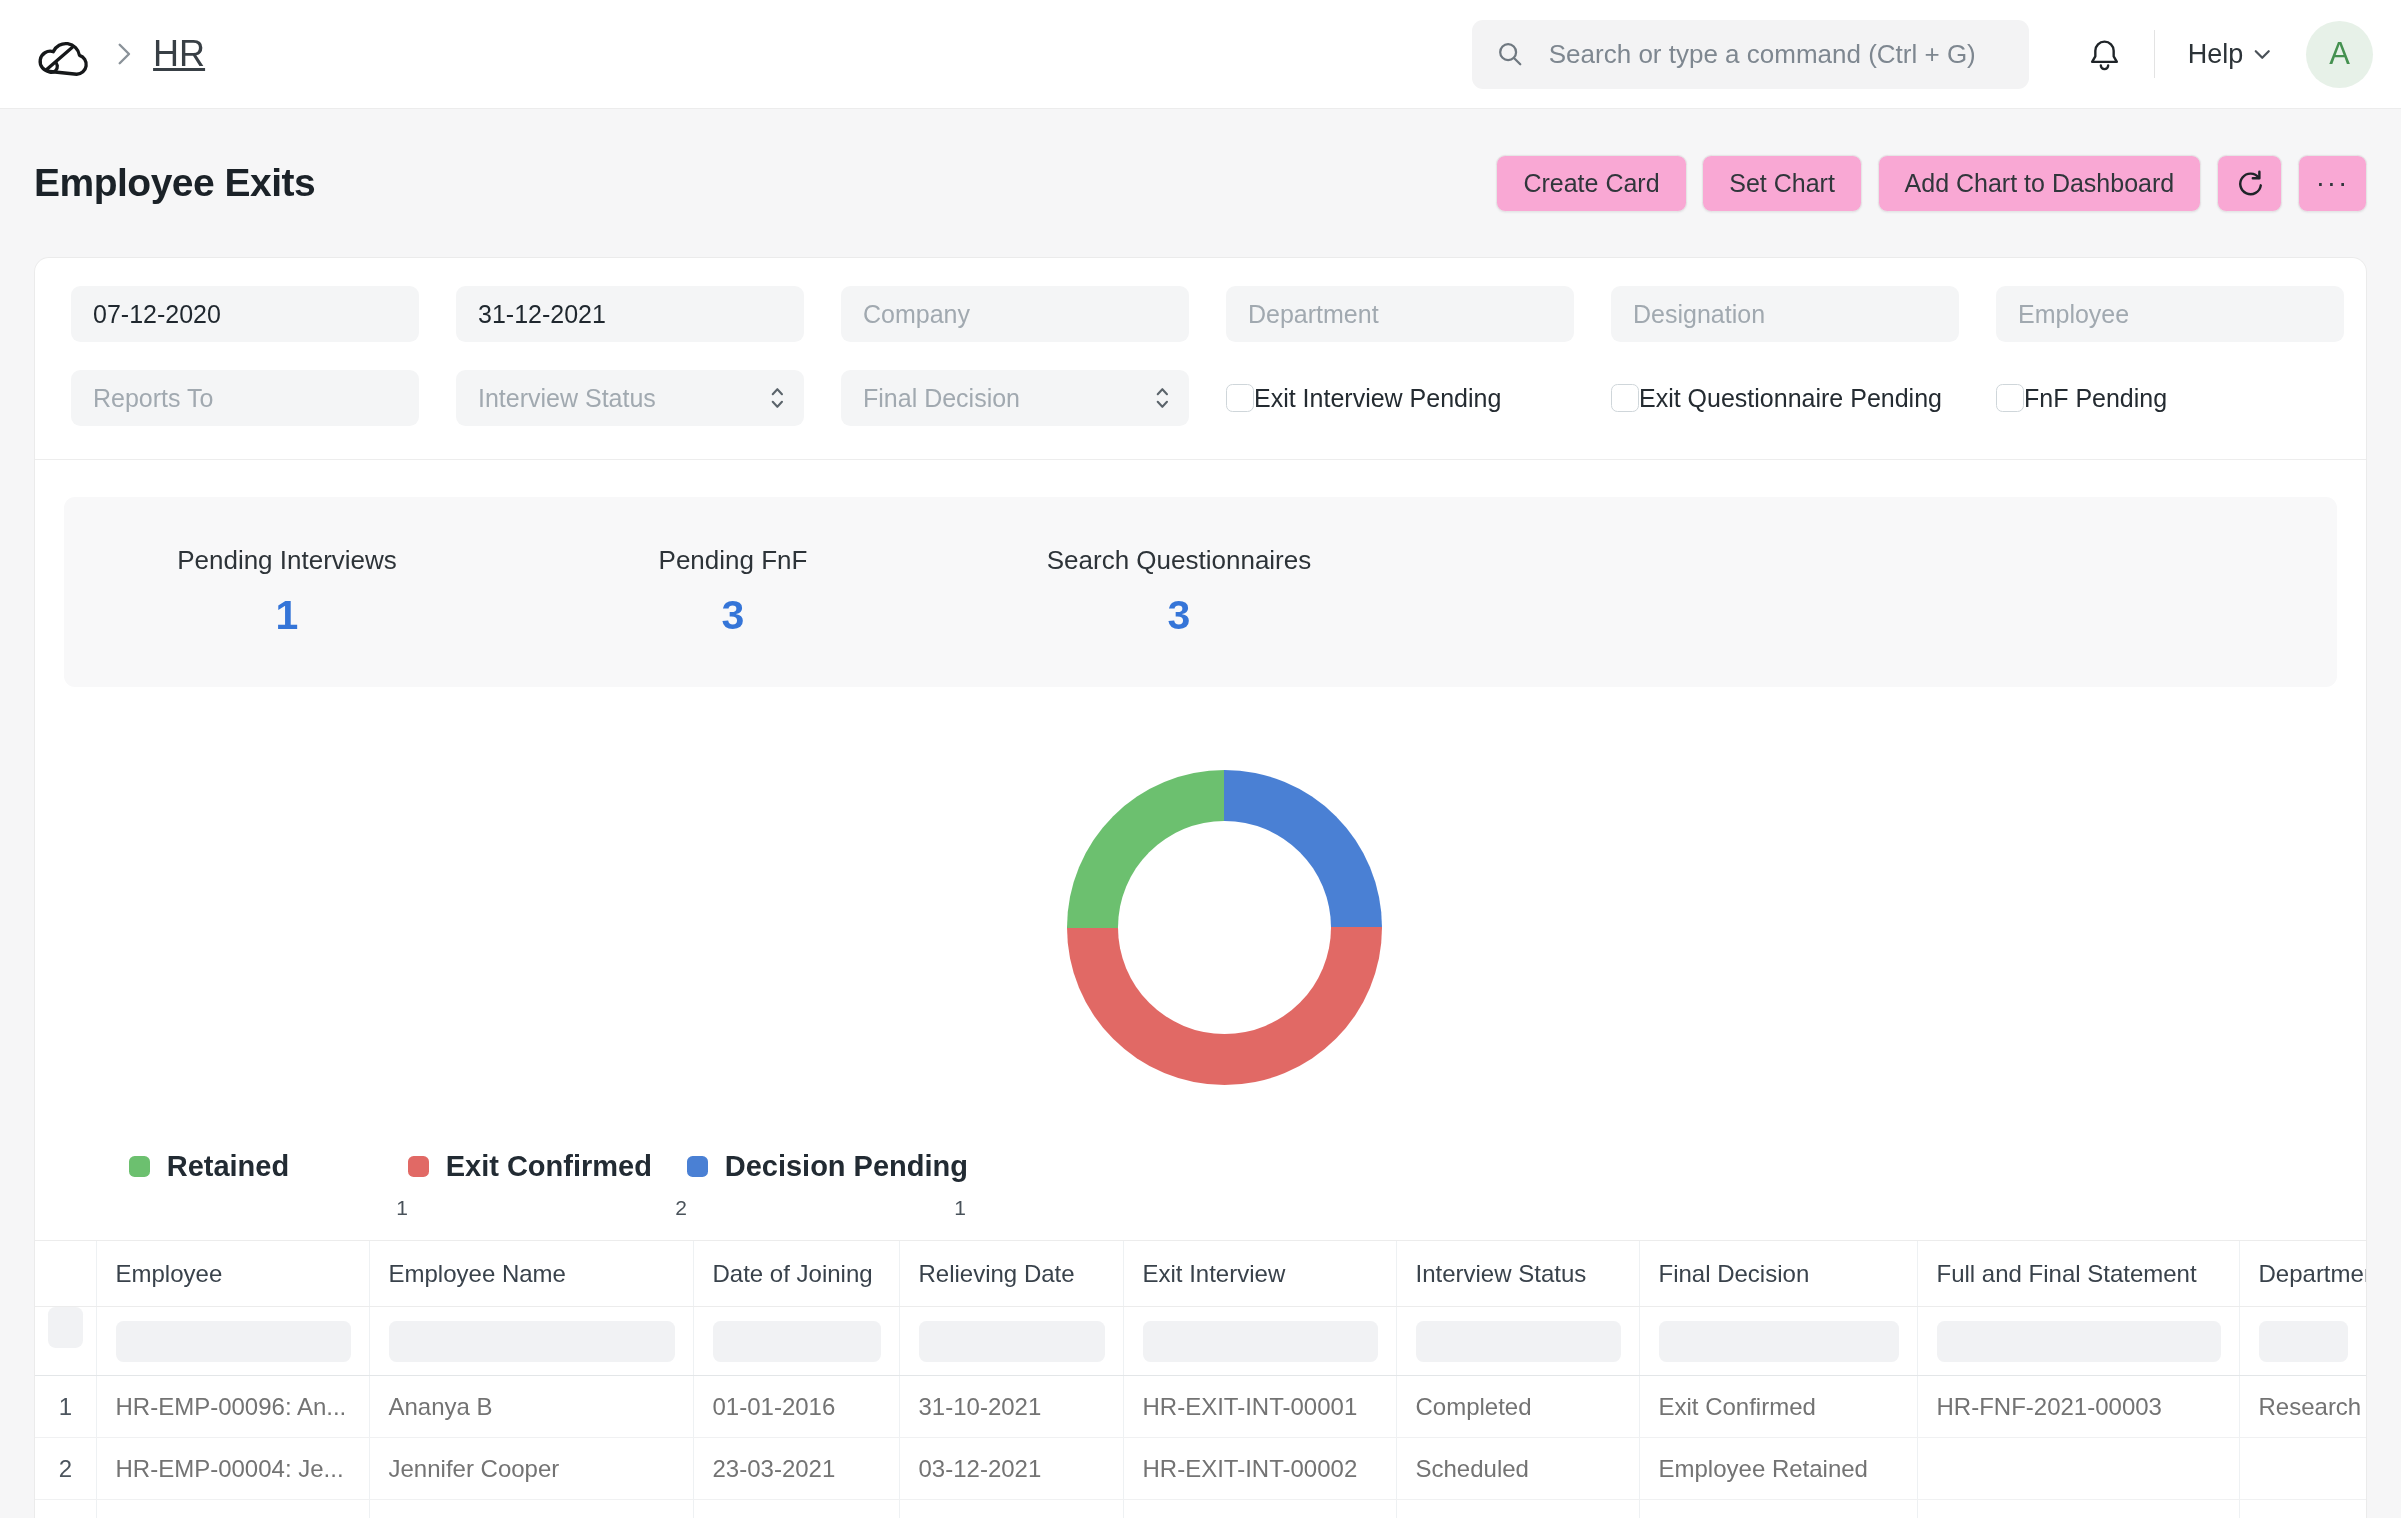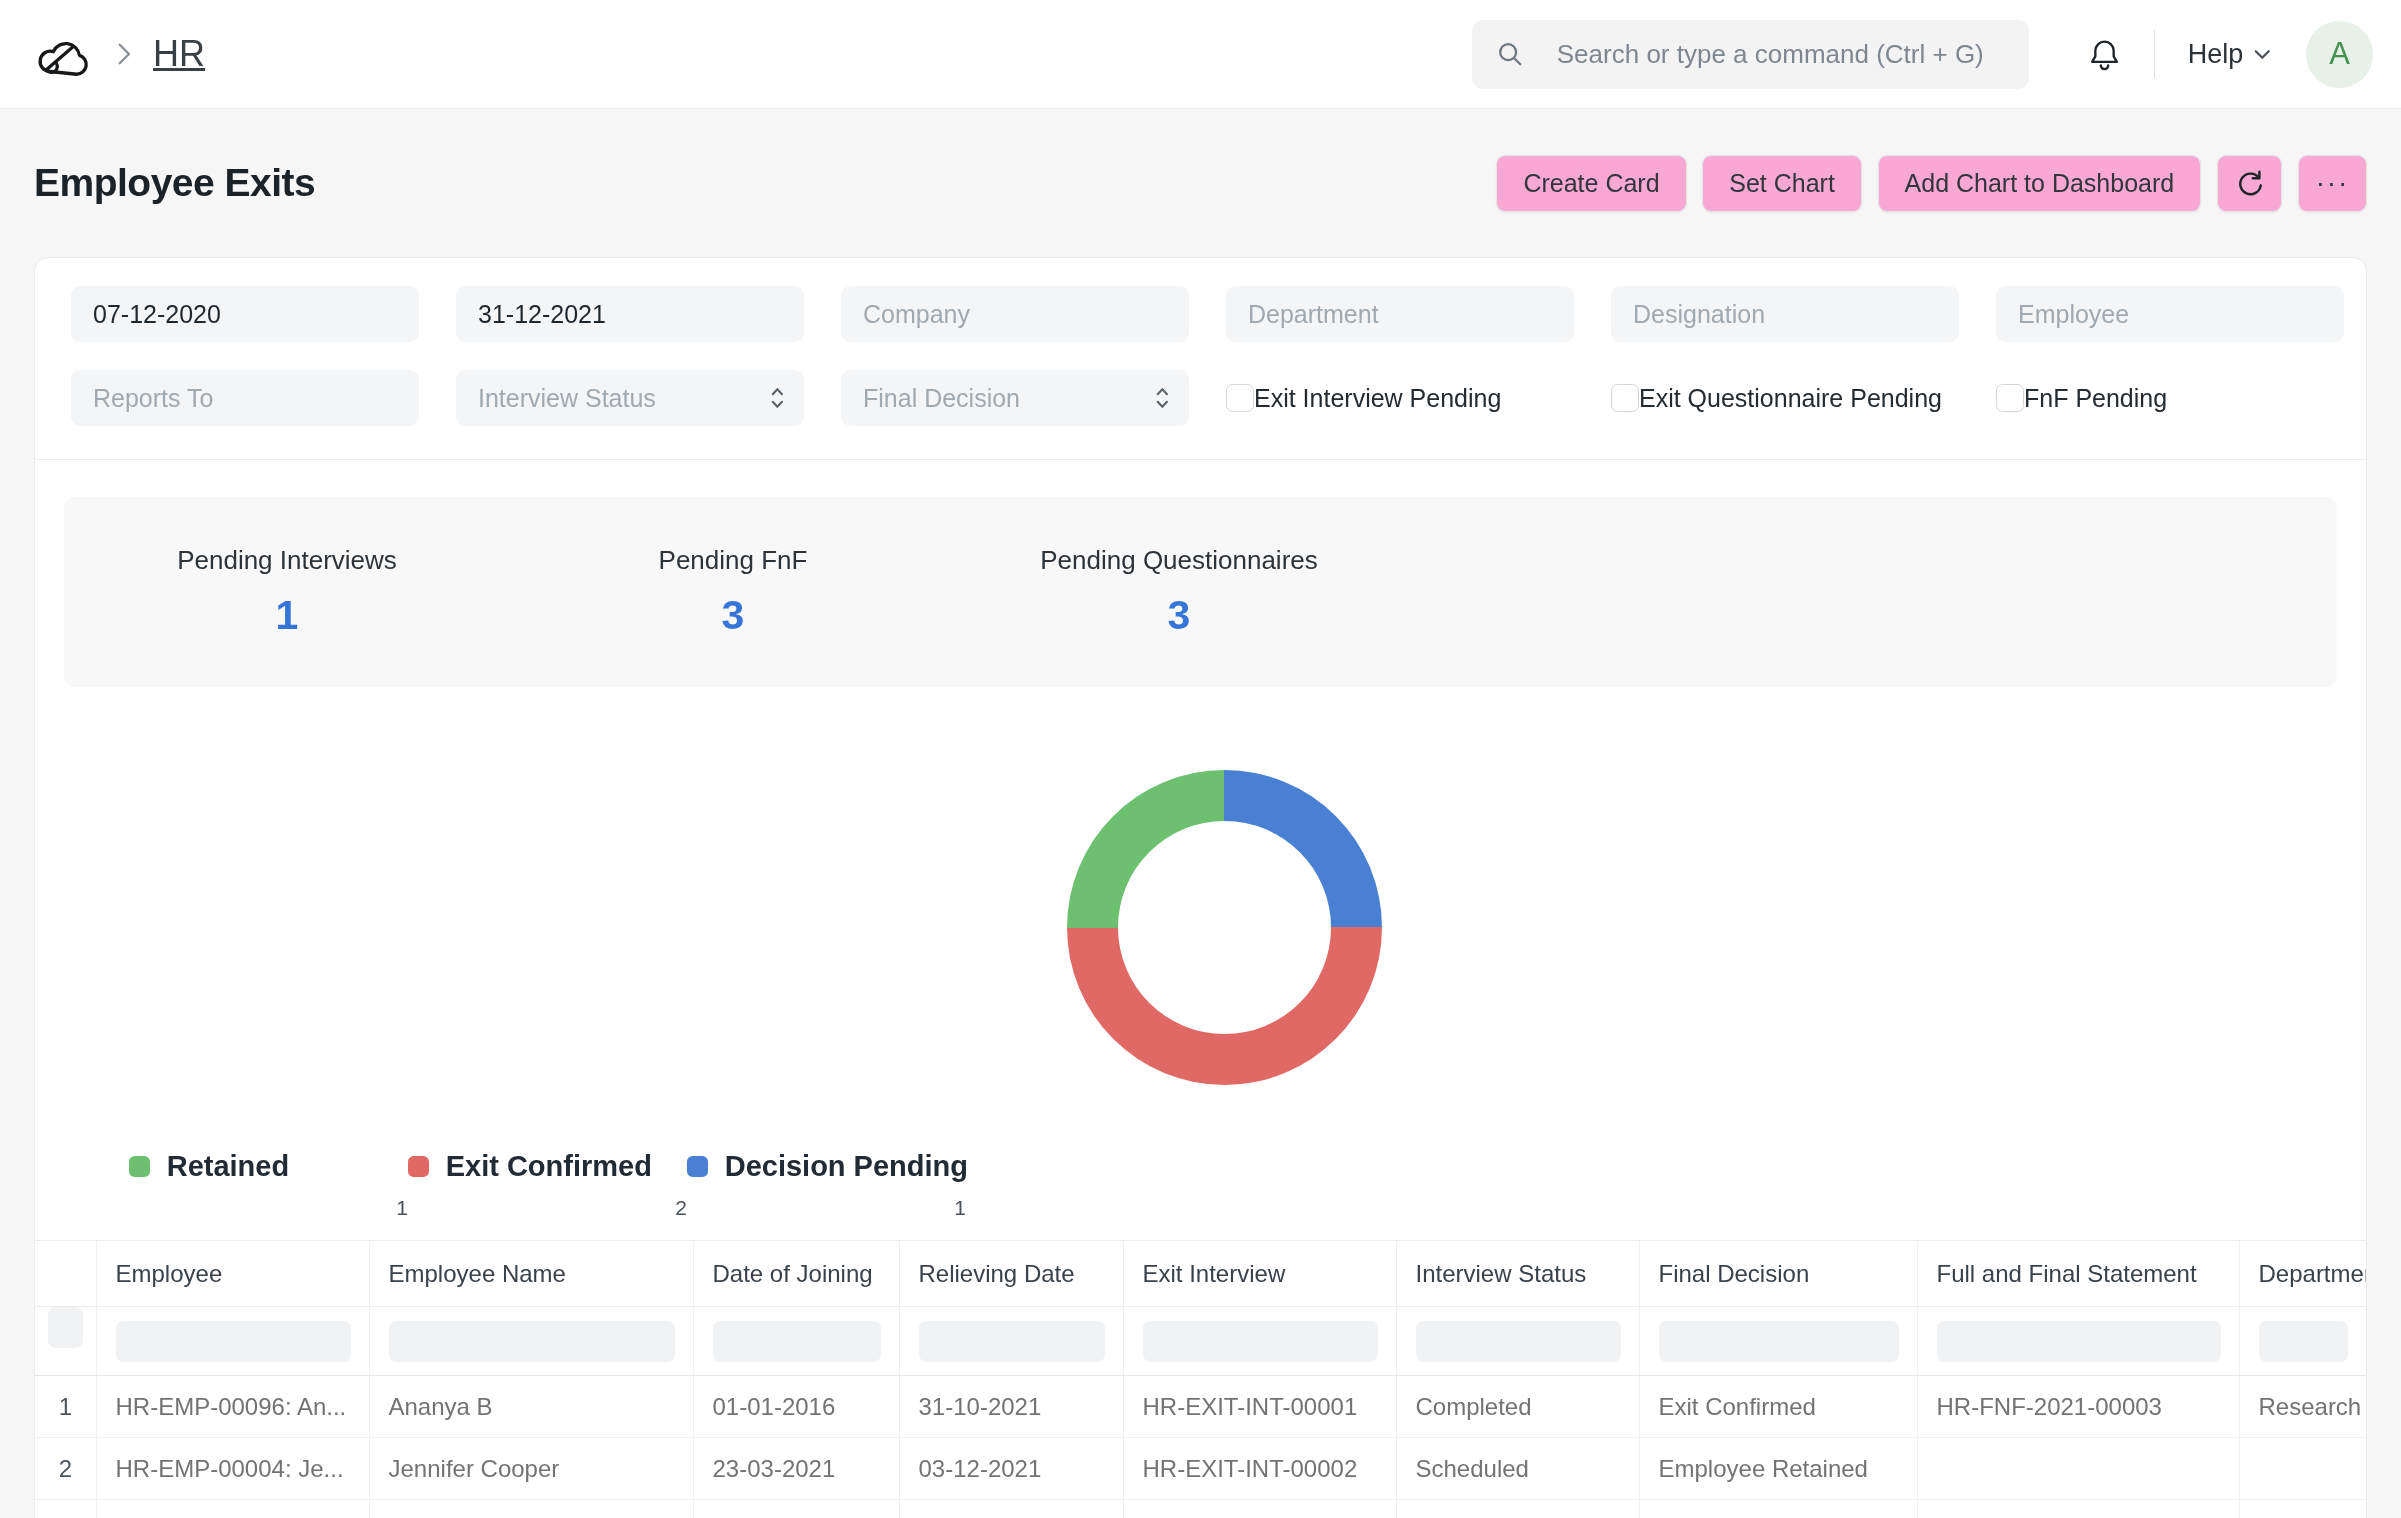--- a/index.html
+++ b/index.html
@@ -14,21 +14,21 @@
     position:absolute; top:0; left:0; right:0; height:109px;
     background:#ffffff; border-bottom:0.9px solid #ececec;
     display:flex; align-items:center; padding:0 28px 0 34px;
   }
   .logo { width:56px; height:52px; display:flex; align-items:center; }
   .crumb-sep { margin:0 20.4px 0 26px; display:flex; align-items:center; }
   .crumb { font-size:36px; color:#383f45;text-decoration:underline; }
   .search {
     margin-left:auto; width:557px; height:69px; background:#f3f3f4;
     border-radius:11px; display:flex; align-items:center; padding:0 24px;
-    color:#7e8790; font-size:26px; gap:33px;
+    color:#7e8790; font-size:26px; gap:25px;
   }
   .search input {
     border:none; background:transparent; outline:none; flex:1;
     font-size:26px; color:#444; font-family:inherit;
   }
   .search input::placeholder { color:#7e8790; }
   .bell { margin-left:59px; display:flex; align-items:center; }
   .nav-divider { width:0.9px; height:48px; background:#e3e3e3; margin:0 33px; }
   .help { display:flex; align-items:center; gap:9.3px; font-size:27px; color:#2c3338; }
   .avatar {
@@ -251,21 +251,21 @@
   <div class="stats-band">
     <div class="stat">
       <span class="stat-label">Pending Interviews</span>
       <span class="stat-value" style="color: rgb(53, 117, 216);">1</span>
     </div>
     <div class="stat">
       <span class="stat-label">Pending FnF</span>
       <span class="stat-value" style="color: rgb(53, 117, 216);">3</span>
     </div>
     <div class="stat">
-      <span class="stat-label">Pending Questionnaires</span>
+      <span class="stat-label">Search Questionnaires</span>
       <span class="stat-value" style="color: rgb(53, 117, 216);">3</span>
     </div>
   </div>
 
   <div class="donut-wrap">
     <div class="donut" style="background: conic-gradient(rgb(74, 128, 212) 0%, rgb(74, 128, 212) 25%, rgb(225, 105, 101) 25%, rgb(225, 105, 101) 75%, rgb(108, 192, 111) 75%, rgb(108, 192, 111) 100%);"></div>
   </div>
 
   <div class="legend">
     <div class="legend-item">

